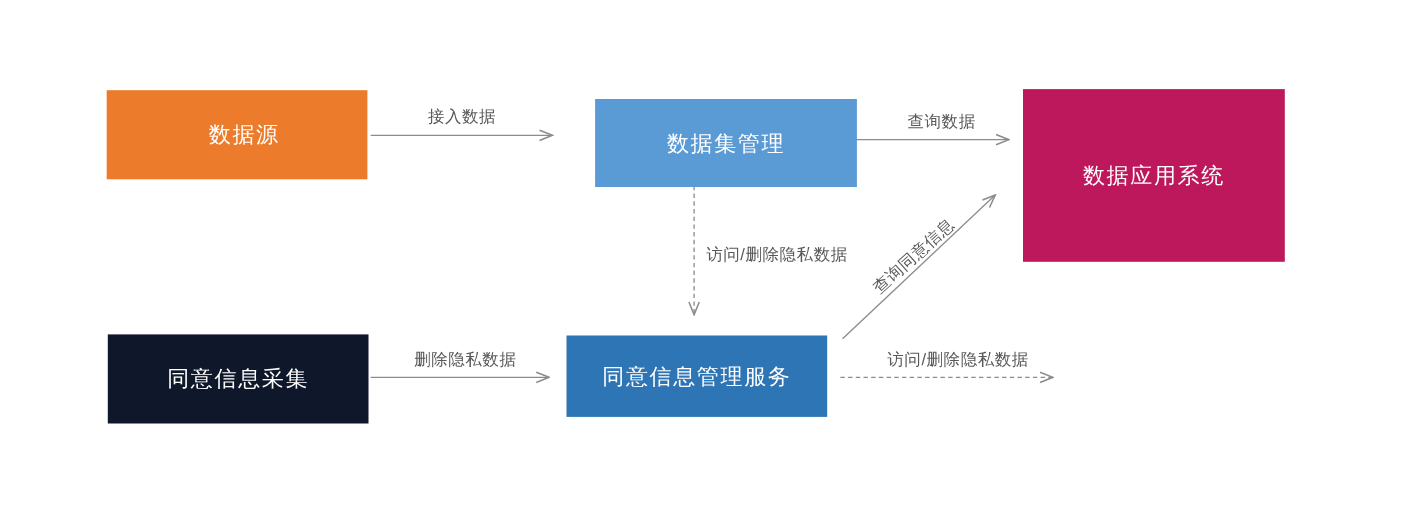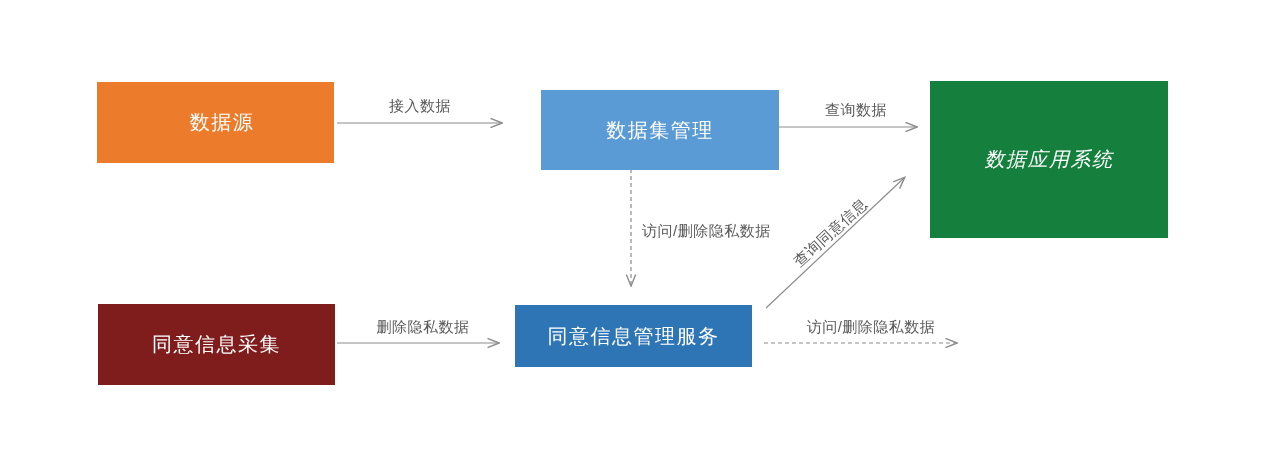--- a/index.html
+++ b/index.html
@@ -29,21 +29,21 @@
     justify-content: center;
     color: #ffffff;
     font-size: 20px;
     letter-spacing: 1.5px;
     box-sizing: border-box;
   }
   .node-data-source          { left: 97px;  top: 82px;  width: 237px; height: 81px; padding-left: 13px; }
   .node-dataset-management   { left: 513px; top: 90px;  width: 238px; height: 80px; margin-left: 28px; }
   .node-data-application     { left: 930px; top: 81px;  width: 238px; height: 157px; }
   .node-consent-collection   { left: 98px;  top: 304px; width: 237px; height: 81px; }
-  .node-consent-management   { left: 515px; top: 305px; width: 237px; height: 62px; }
+  .node-consent-management   { left: 515px; top: 305px; width: 237px; height: 74px; }
   .node-other-applications   {
     left: 970px; top: 318px; width: 160px; height: 49px;
     background: #ffffff;
     border: 3px dashed #FFC000;
     border-radius: 8px;
     font-size: 16px;
     letter-spacing: 1px;
   }
   .edge-label {
     position: absolute;
@@ -91,25 +91,25 @@
   </svg>
 
   <div class="node node-data-source" style="background-color: rgb(236, 124, 43);">
     <span>数据源</span>
   </div>
 
   <div class="node node-dataset-management" style="background-color: rgb(91, 155, 213);">
     <span>数据集管理</span>
   </div>
 
-  <div class="node node-data-application" style="background-color: #15803d; font-style: italic;">
+  <div class="node node-data-application" style="background-color: #be185d;">
     <span>数据应用系统</span>
   </div>
 
-  <div class="node node-consent-collection" style="background-color: #7f1d1d;">
+  <div class="node node-consent-collection" style="background-color: #0f172a;">
     <span>同意信息采集</span>
   </div>
 
   <div class="node node-consent-management" style="background-color: rgb(46, 117, 182);">
     <span>同意信息管理服务</span>
   </div>
 
 
   <div class="edge-label lbl-ingest-data">接入数据</div>
 

